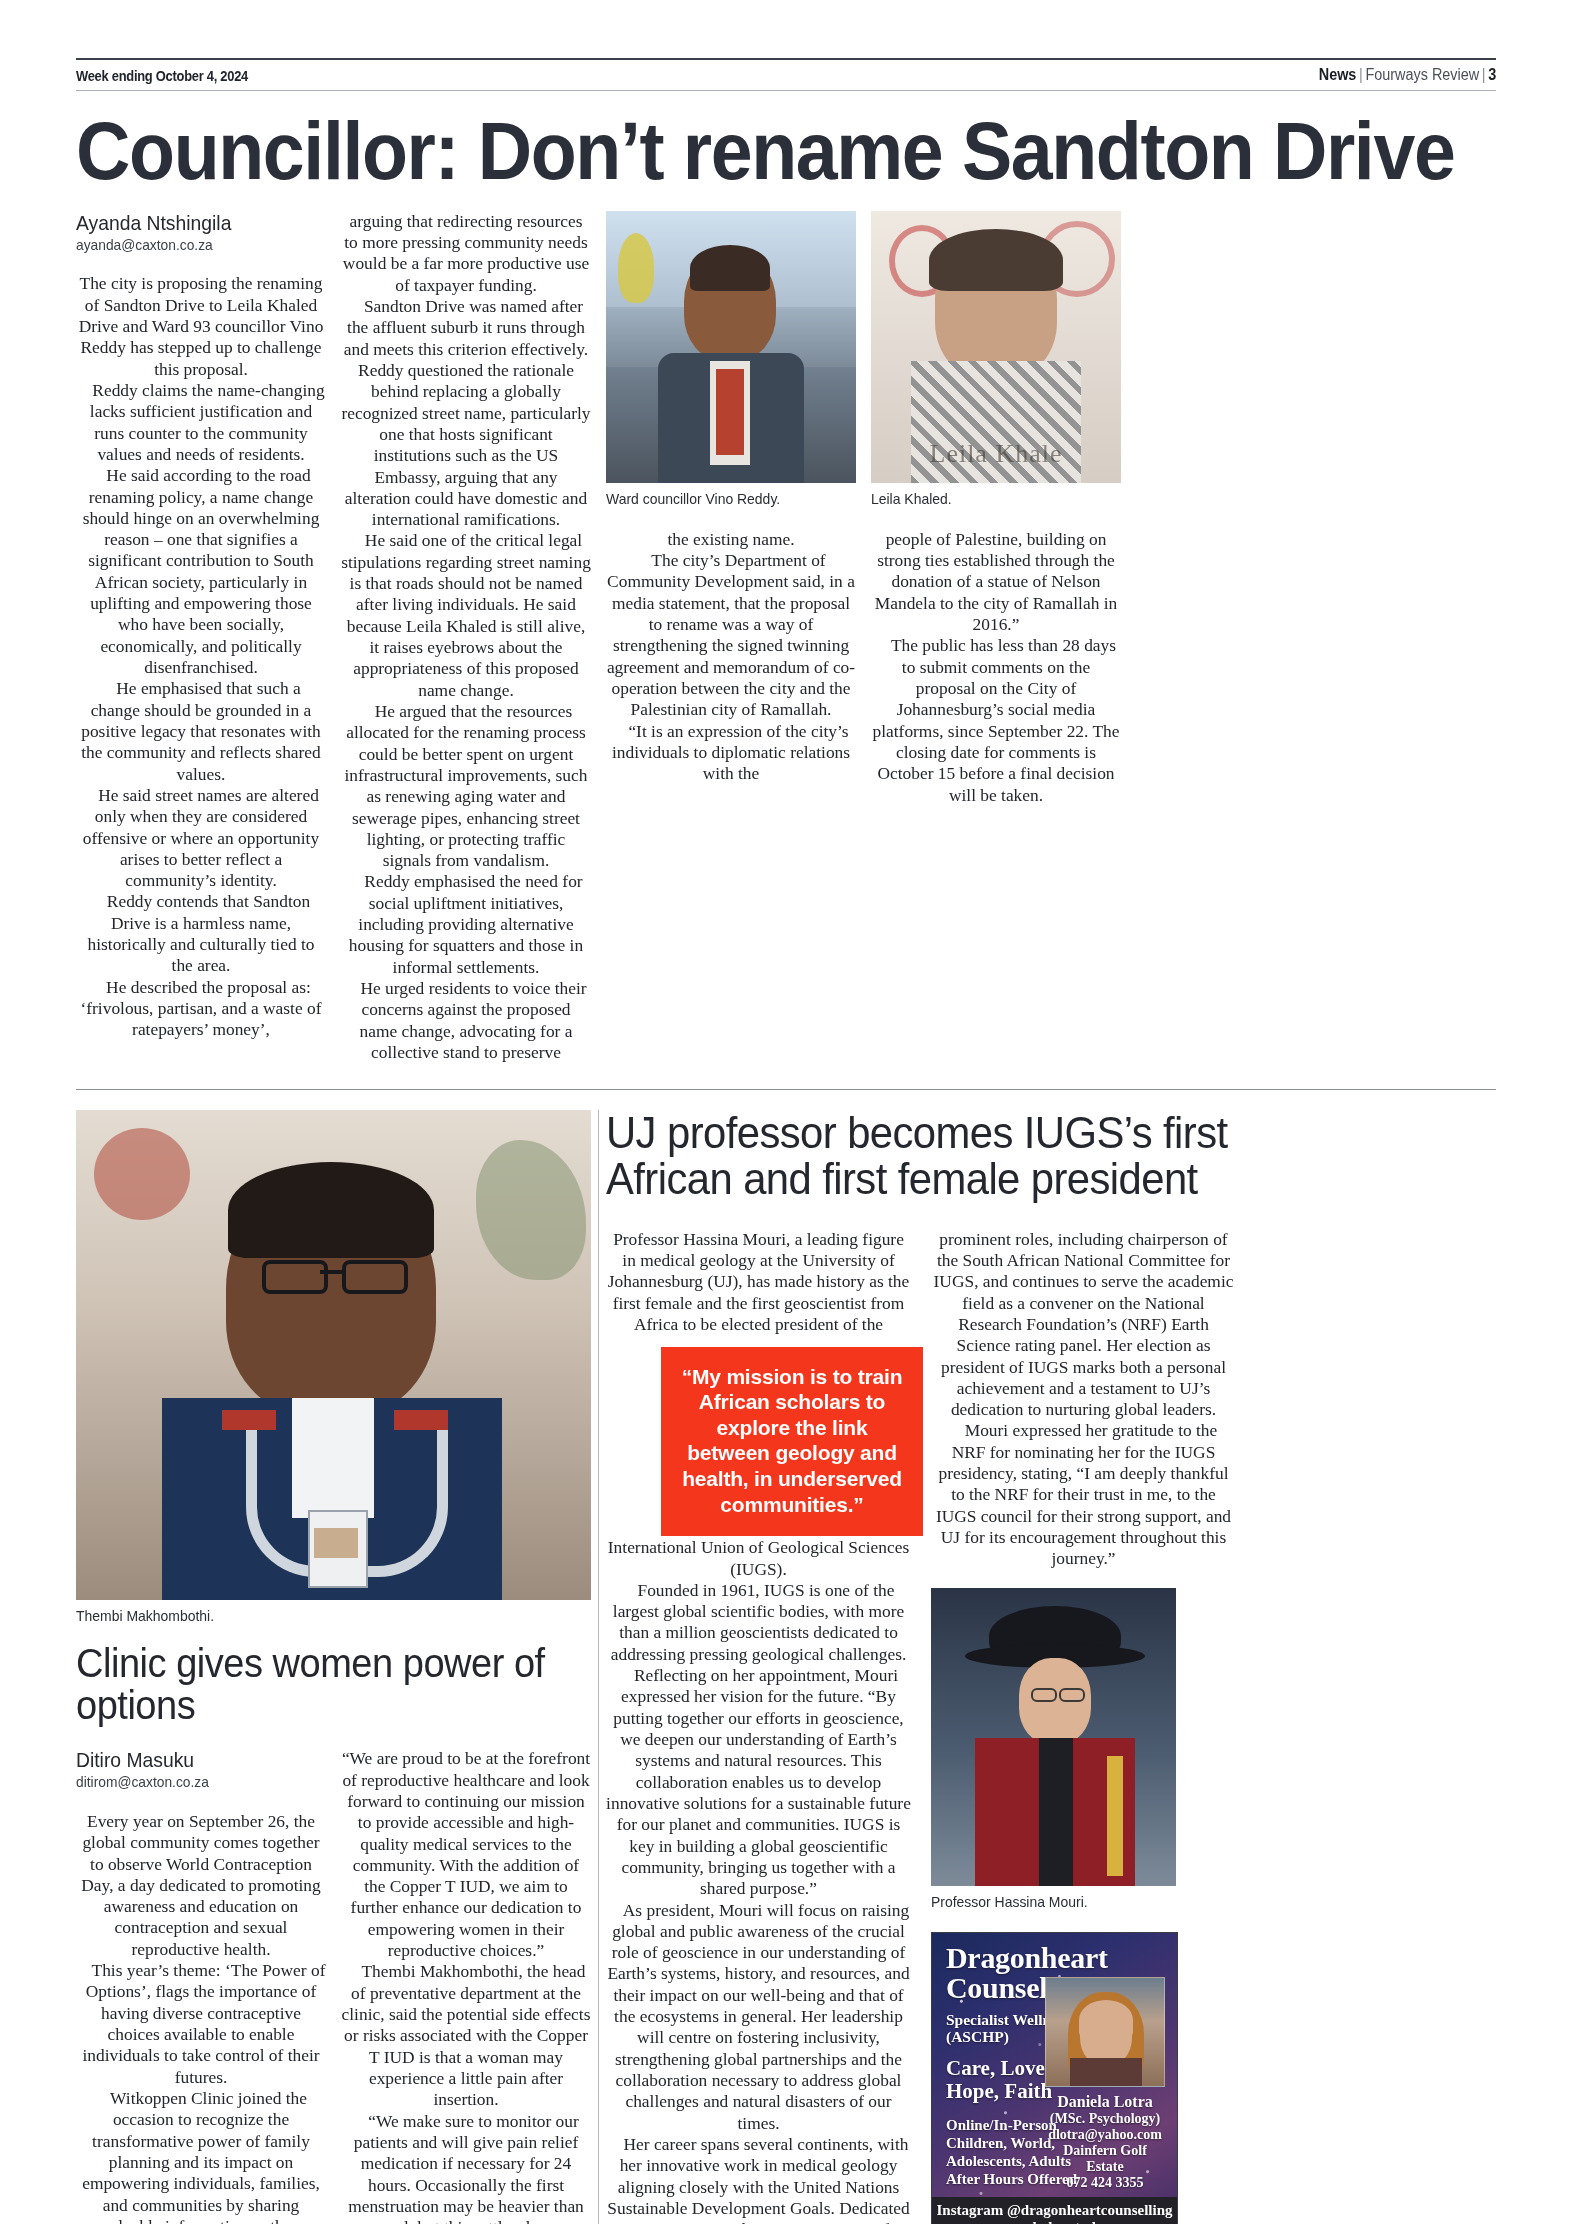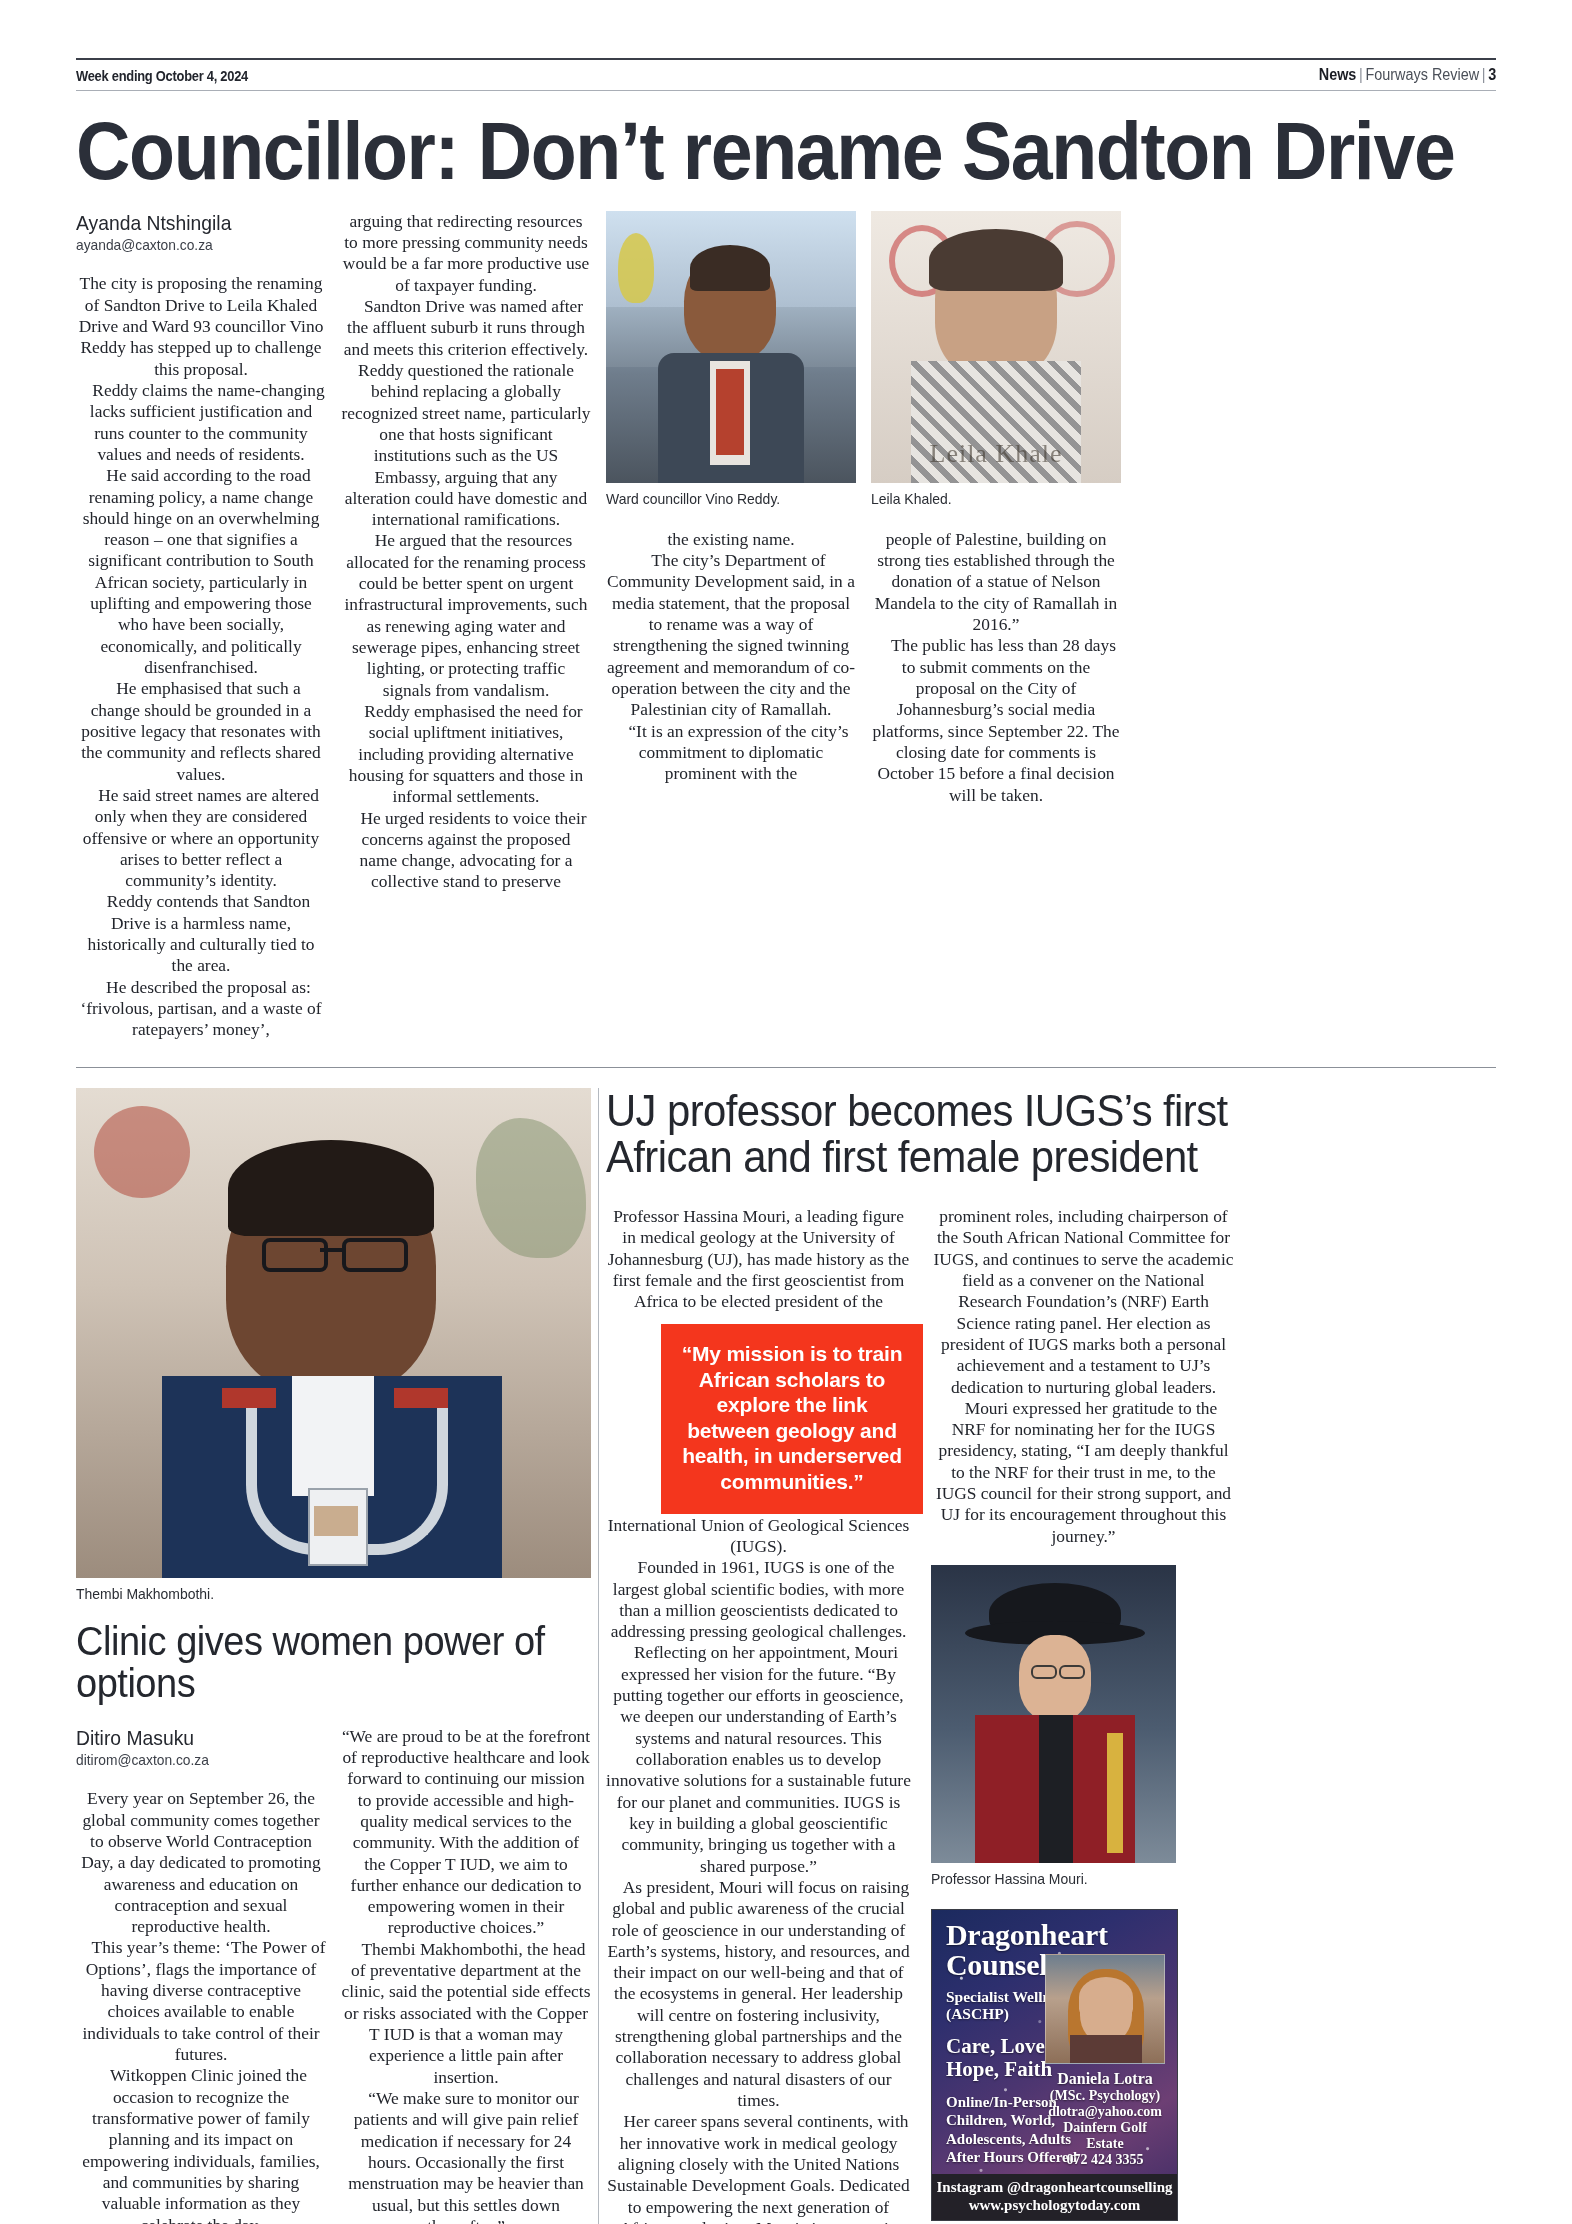--- a/index.html
+++ b/index.html
@@ -284,20 +284,21 @@
           <p>He said street names are altered only when they are considered offensive or where an opportunity arises to better reflect a community’s identity.</p>
           <p>Reddy contends that Sandton Drive is a harmless name, historically and culturally tied to the area.</p>
           <p>He described the proposal as: ‘frivolous, partisan, and a waste of ratepayers’ money’,</p>
         </div>
       </div>
 
       <div class="col">
         <div class="body">
           <p class="first">arguing that redirecting resources to more pressing community needs would be a far more productive use of taxpayer funding.</p>
           <p>Sandton Drive was named after the affluent suburb it runs through and meets this criterion effectively. Reddy questioned the rationale behind replacing a globally recognized street name, particularly one that hosts significant institutions such as the US Embassy, arguing that any alteration could have domestic and international ramifications.</p>
+          <p>He said one of the critical legal stipulations regarding street naming is that roads should not be named after living individuals. He said because Leila Khaled is still alive, it raises eyebrows about the appropriateness of this proposed name change.</p>
           <p>He argued that the resources allocated for the renaming process could be better spent on urgent infrastructural improvements, such as renewing aging water and sewerage pipes, enhancing street lighting, or protecting traffic signals from vandalism.</p>
           <p>Reddy emphasised the need for social upliftment initiatives, including providing alternative housing for squatters and those in informal settlements.</p>
           <p>He urged residents to voice their concerns against the proposed name change, advocating for a collective stand to preserve</p>
         </div>
       </div>
 
       <div class="col">
         <div class="photo ph1 imgA">
           <div style="position:absolute;left:0;top:0;right:0;height:96px;background:linear-gradient(180deg,#cfe0ef,#aebfd0)"></div>
           <div style="position:absolute;left:12px;top:22px;width:36px;height:70px;background:#d6c84a;border-radius:50% 50% 40% 40%;opacity:.85"></div>
@@ -305,21 +306,21 @@
           <div style="position:absolute;left:78px;top:40px;width:92px;height:110px;background:#8a5a3c;border-radius:46% 46% 42% 42%"></div>
           <div style="position:absolute;left:84px;top:34px;width:80px;height:46px;background:#3a2c24;border-radius:50% 50% 10% 10%"></div>
           <div style="position:absolute;left:52px;top:142px;width:146px;height:130px;background:#3d4856;border-radius:16px 16px 0 0"></div>
           <div style="position:absolute;left:104px;top:150px;width:40px;height:104px;background:#e8e4df"></div>
           <div style="position:absolute;left:110px;top:158px;width:28px;height:86px;background:#b5412e"></div>
         </div>
         <div class="caption">Ward councillor Vino Reddy.</div>
         <div class="body" style="margin-top:22px">
           <p class="first">the existing name.</p>
           <p>The city’s Department of Community Development said, in a media statement, that the proposal to rename was a way of strengthening the signed twinning agreement and memorandum of co-operation between the city and the Palestinian city of Ramallah.</p>
-          <p>“It is an expression of the city’s commitment to diplomatic prominent with the</p>
+          <p>“It is an expression of the city’s individuals to diplomatic relations with the</p>
         </div>
       </div>
 
       <div class="col">
         <div class="photo ph2 imgB">
           <div style="position:absolute;left:0;top:0;right:0;bottom:0;background:linear-gradient(180deg,#efe9e2,#d6cdc4)"></div>
           <div style="position:absolute;left:18px;top:14px;width:54px;height:60px;border:6px solid #c23b3b;border-radius:50%;opacity:.55"></div>
           <div style="position:absolute;left:168px;top:10px;width:64px;height:64px;border:6px solid #c23b3b;border-radius:50%;opacity:.45"></div>
           <div style="position:absolute;left:64px;top:26px;width:122px;height:142px;background:#c8a184;border-radius:44% 44% 40% 40%"></div>
           <div style="position:absolute;left:58px;top:18px;width:134px;height:62px;background:#4a3b33;border-radius:50% 50% 14% 14%"></div>

